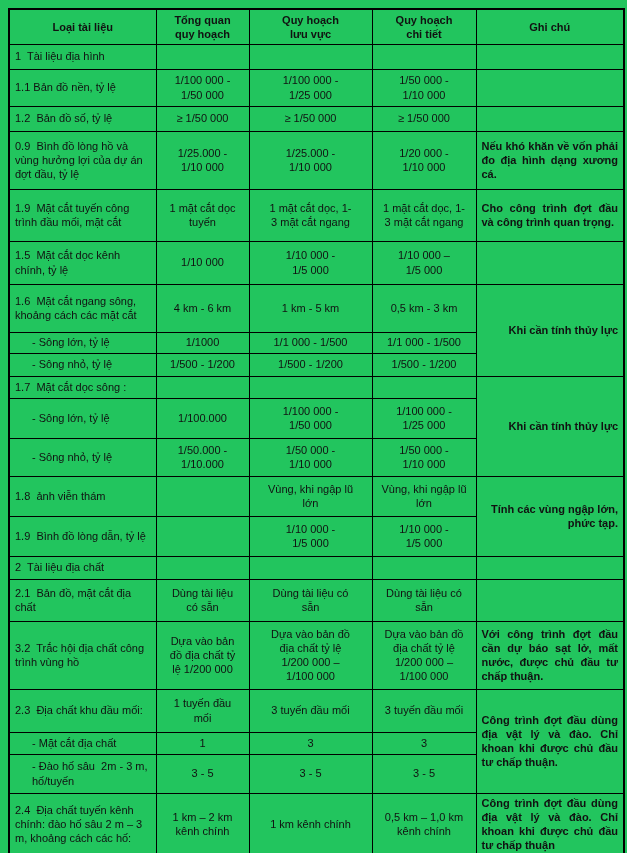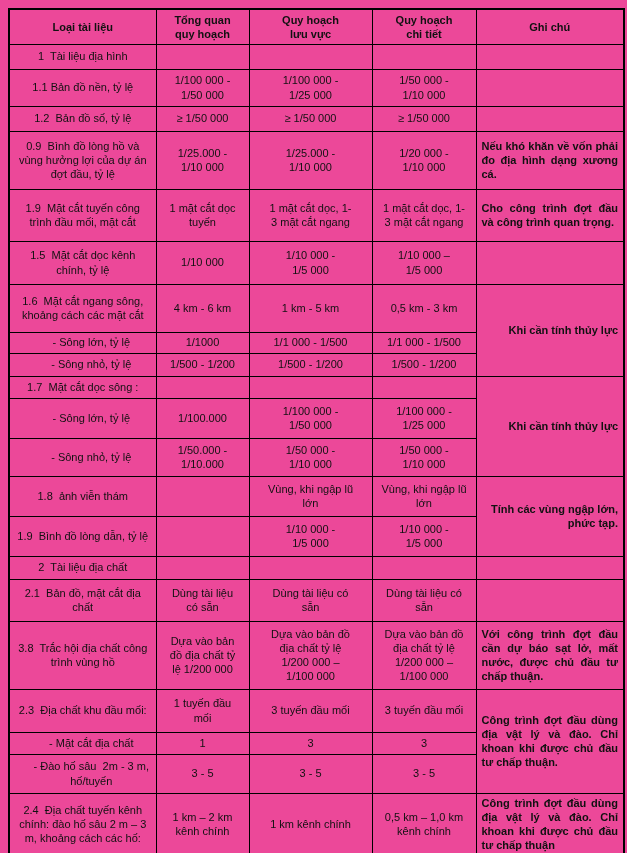--- a/index.html
+++ b/index.html
@@ -6,21 +6,21 @@
     margin: 0;
     background: #ffffff;
     font-family: "Liberation Sans", "DejaVu Sans", sans-serif;
     color: #111111;
   }
   .page {
     width: 627px;
     height: 853px;
     box-sizing: border-box;
     padding: 8px 4px 2px 8px;
-    background: #ec4899;
+    background: #22c55e;
   }
   table.doc {
     border-collapse: collapse;
     width: 615px;
     table-layout: fixed;
     border: 2px solid #000000;
   }
   table.doc th, table.doc td {
     border: 1px solid #000000;
     font-size: 11px;
@@ -31,21 +31,21 @@
     overflow: hidden;
   }
   th.hdr {
     font-weight: bold;
     font-size: 12px;
     text-align: center;
     white-space: pre-line;
     padding: 4px 2px;
   }
   td.lbl {
-    text-align: center;
+    text-align: left;
     white-space: pre-wrap;
     padding-left: 6px;
   }
   td.lbl.sub { padding-left: 22px; }
   td.val {
     text-align: center;
     white-space: pre-line;
   }
   td.note {
     text-align: justify;
@@ -214,21 +214,21 @@
       <td class="val">Dùng tài liệu
 có sẵn</td>
       <td class="val">Dùng tài liệu có
 sẵn</td>
       <td class="val">Dùng tài liệu có
 sẵn</td>
       <td class="note"></td>
     </tr>
 
     <tr style="height:68px">
-      <td class="lbl">3.8  Trắc hội địa chất công trình vùng hồ</td>
+      <td class="lbl">3.2  Trắc hội địa chất công trình vùng hồ</td>
       <td class="val">Dựa vào bản
 đồ địa chất tỷ
 lệ 1/200 000</td>
       <td class="val">Dựa vào bản đồ
 địa chất tỷ lệ
 1/200 000 –
 1/100 000</td>
       <td class="val">Dựa vào bản đồ
 địa chất tỷ lệ
 1/200 000 –

